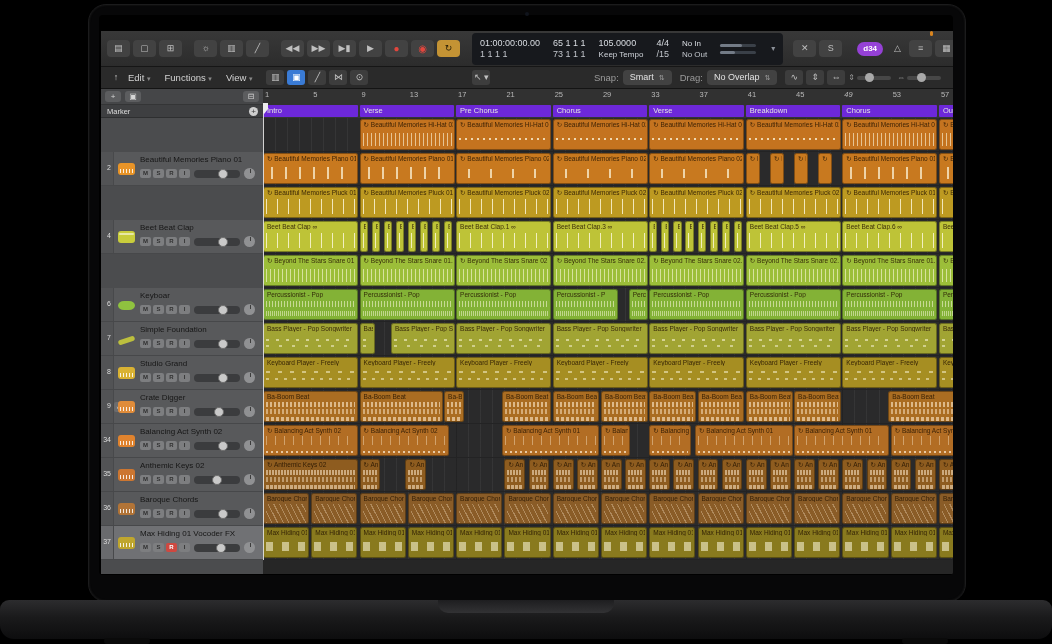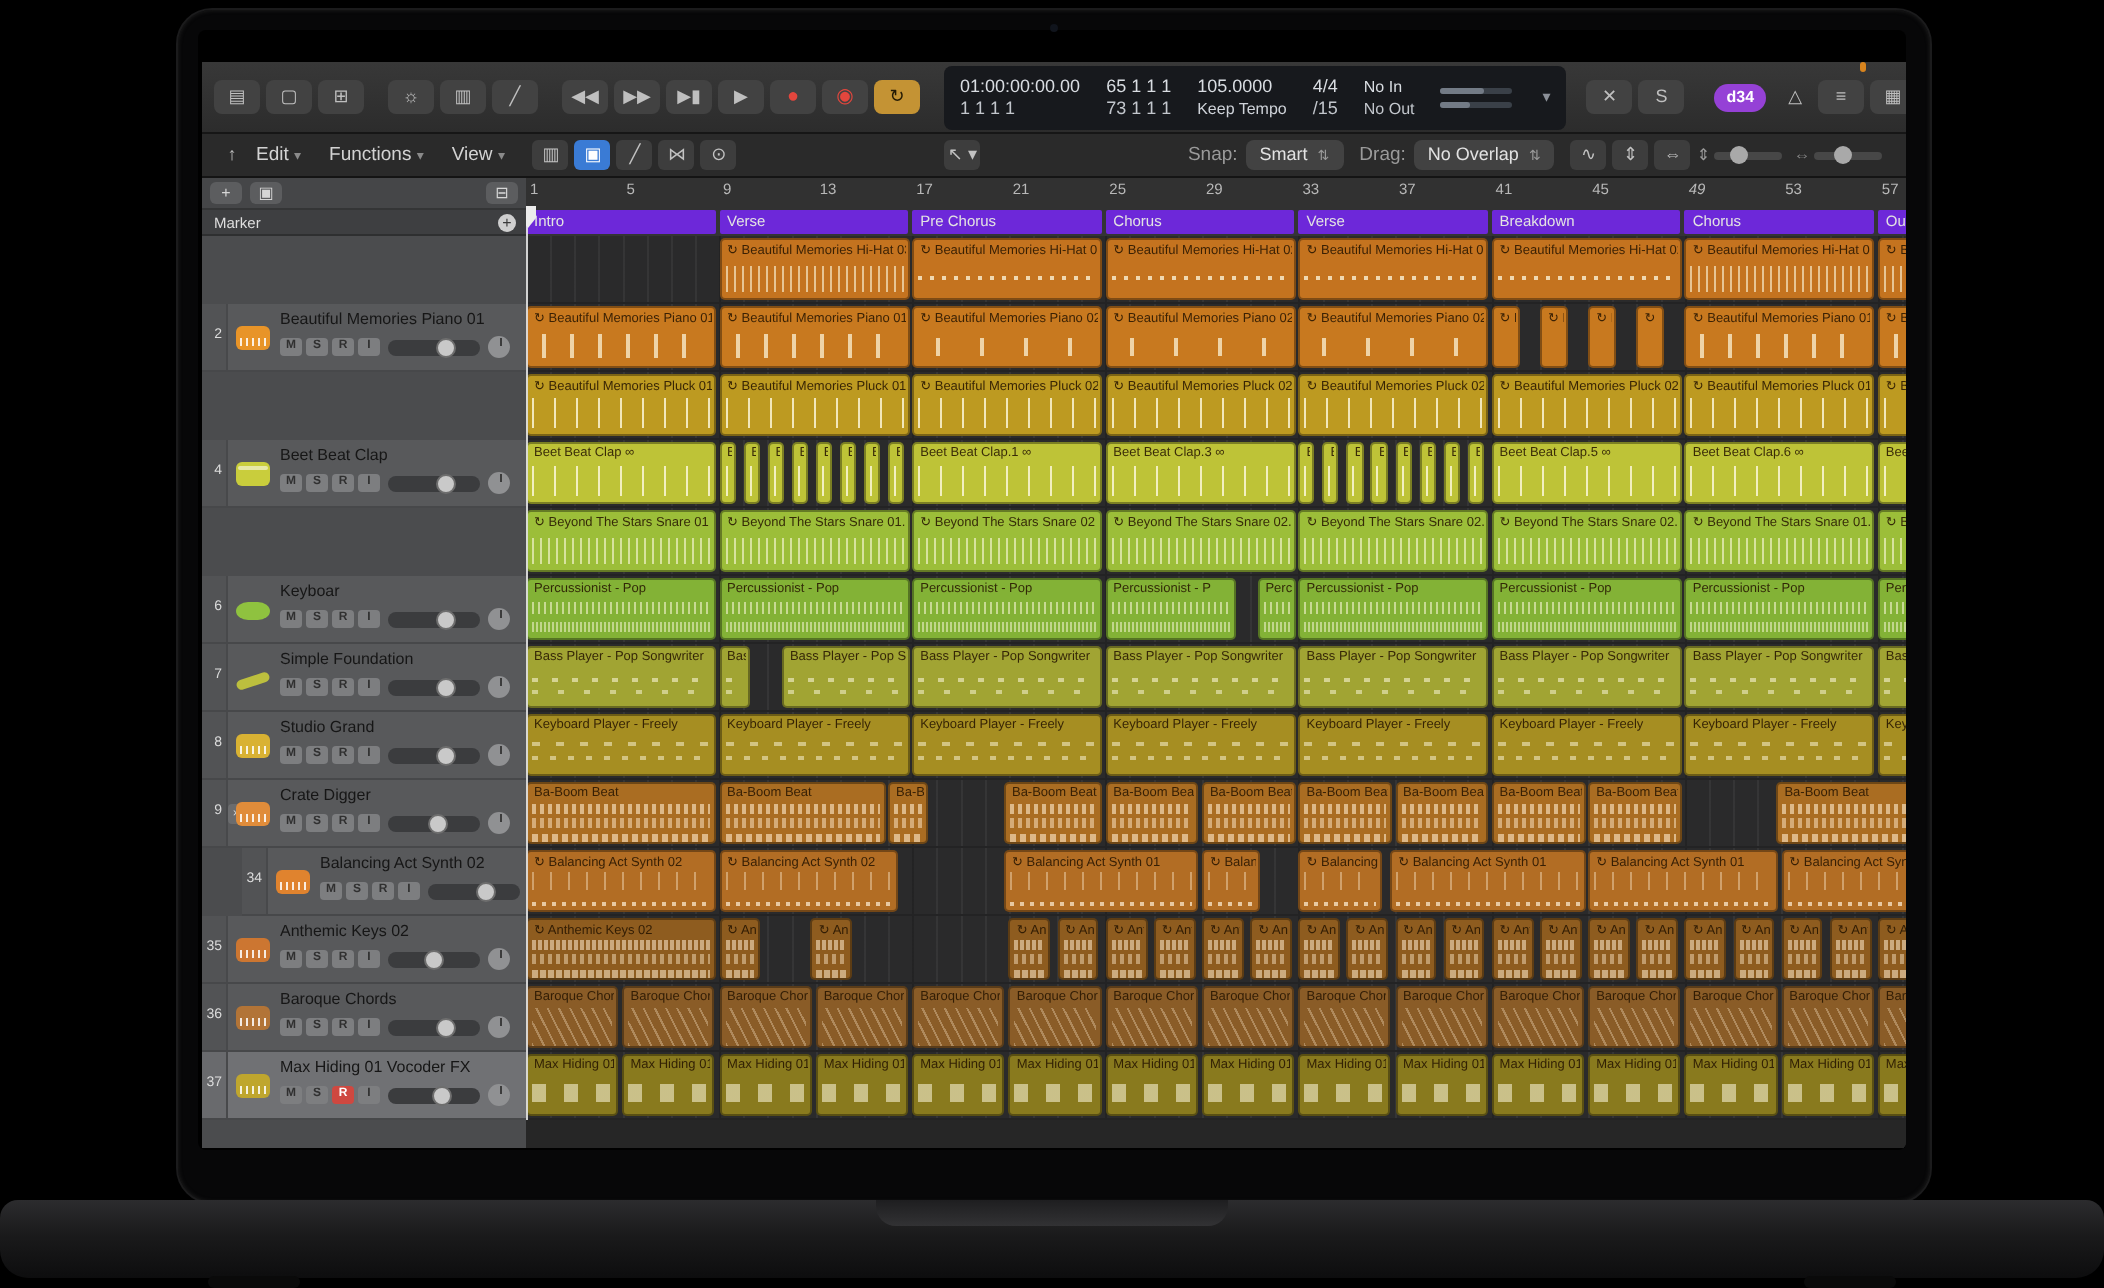--- a/index.html
+++ b/index.html
@@ -375,21 +375,21 @@
                       <div class="msri">S</div>
                       <div class="msri">R</div>
                       <div class="msri">I</div>
                       <div class="vslider">
                         <div class="vknob" style="left: 24px;"></div>
                       </div>
                       <div class="pan"></div>
                     </div>
                   </div>
                 </div>
-                <div class="trow" style="top: 306px; margin-left: 20px;">
+                <div class="trow" style="top: 306px;">
                   <div class="tnum">34</div>
                   <div class="ticonwrap">
                     <div class="ticon keys" style="background: rgb(224, 131, 46);"></div>
                   </div>
                   <div class="tbody">
                     <div class="tname">Balancing Act Synth 02</div>
                     <div class="tctl">
                       <div class="msri">M</div>
                       <div class="msri">S</div>
                       <div class="msri">R</div>

